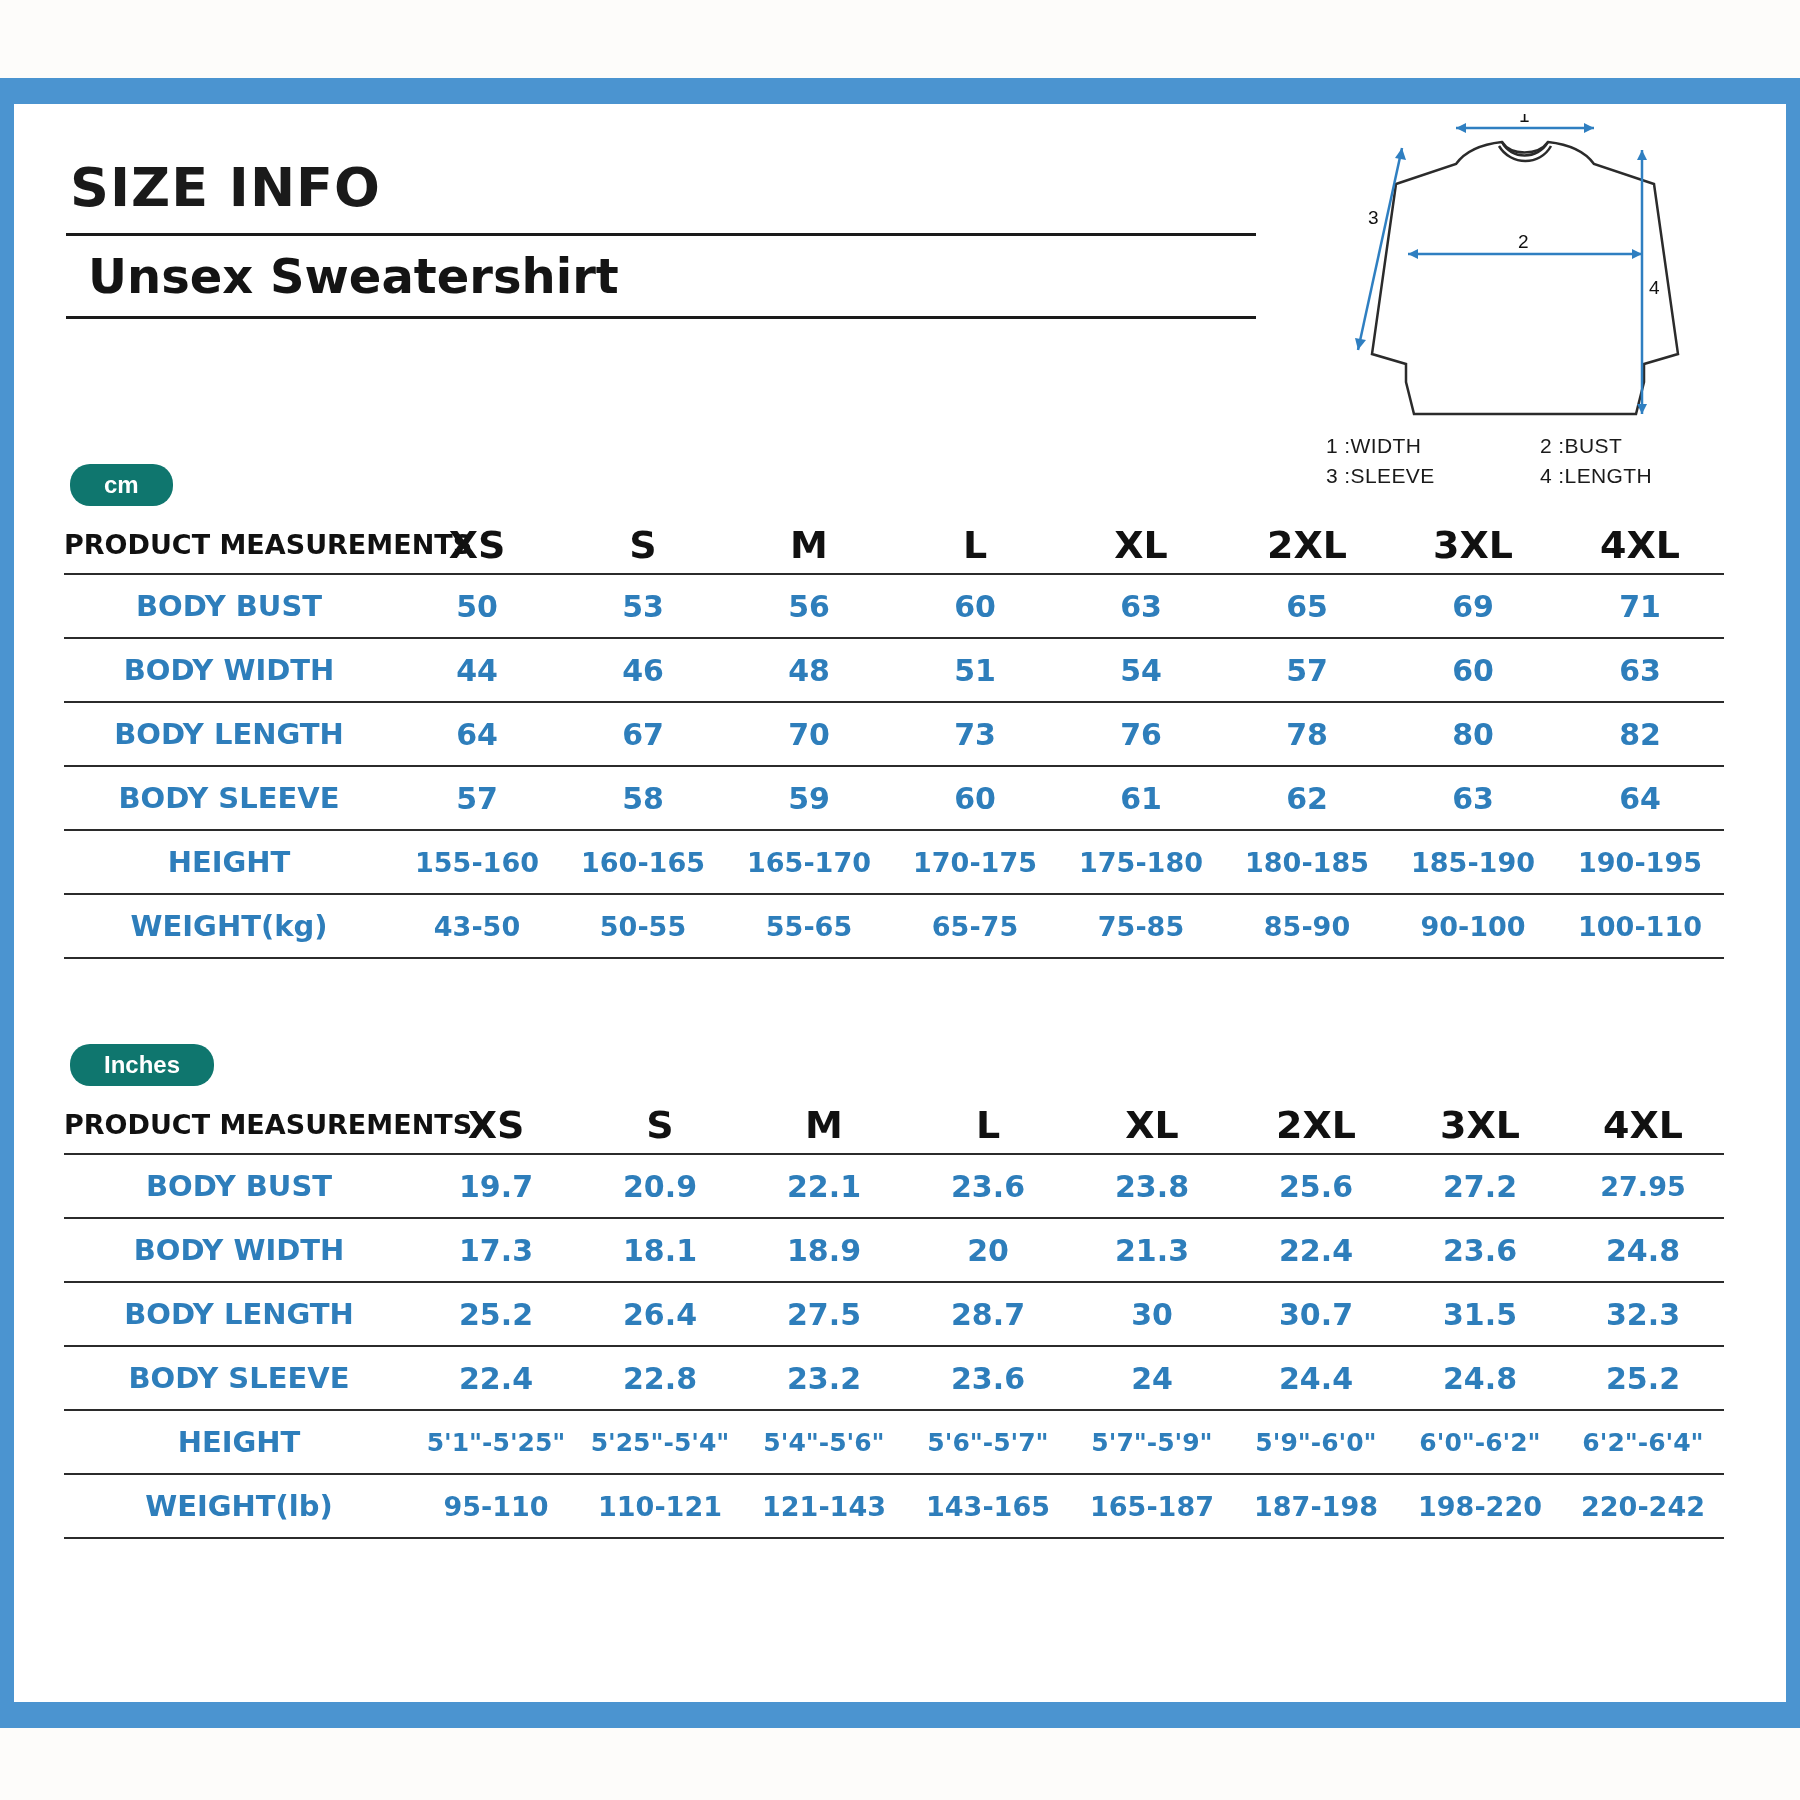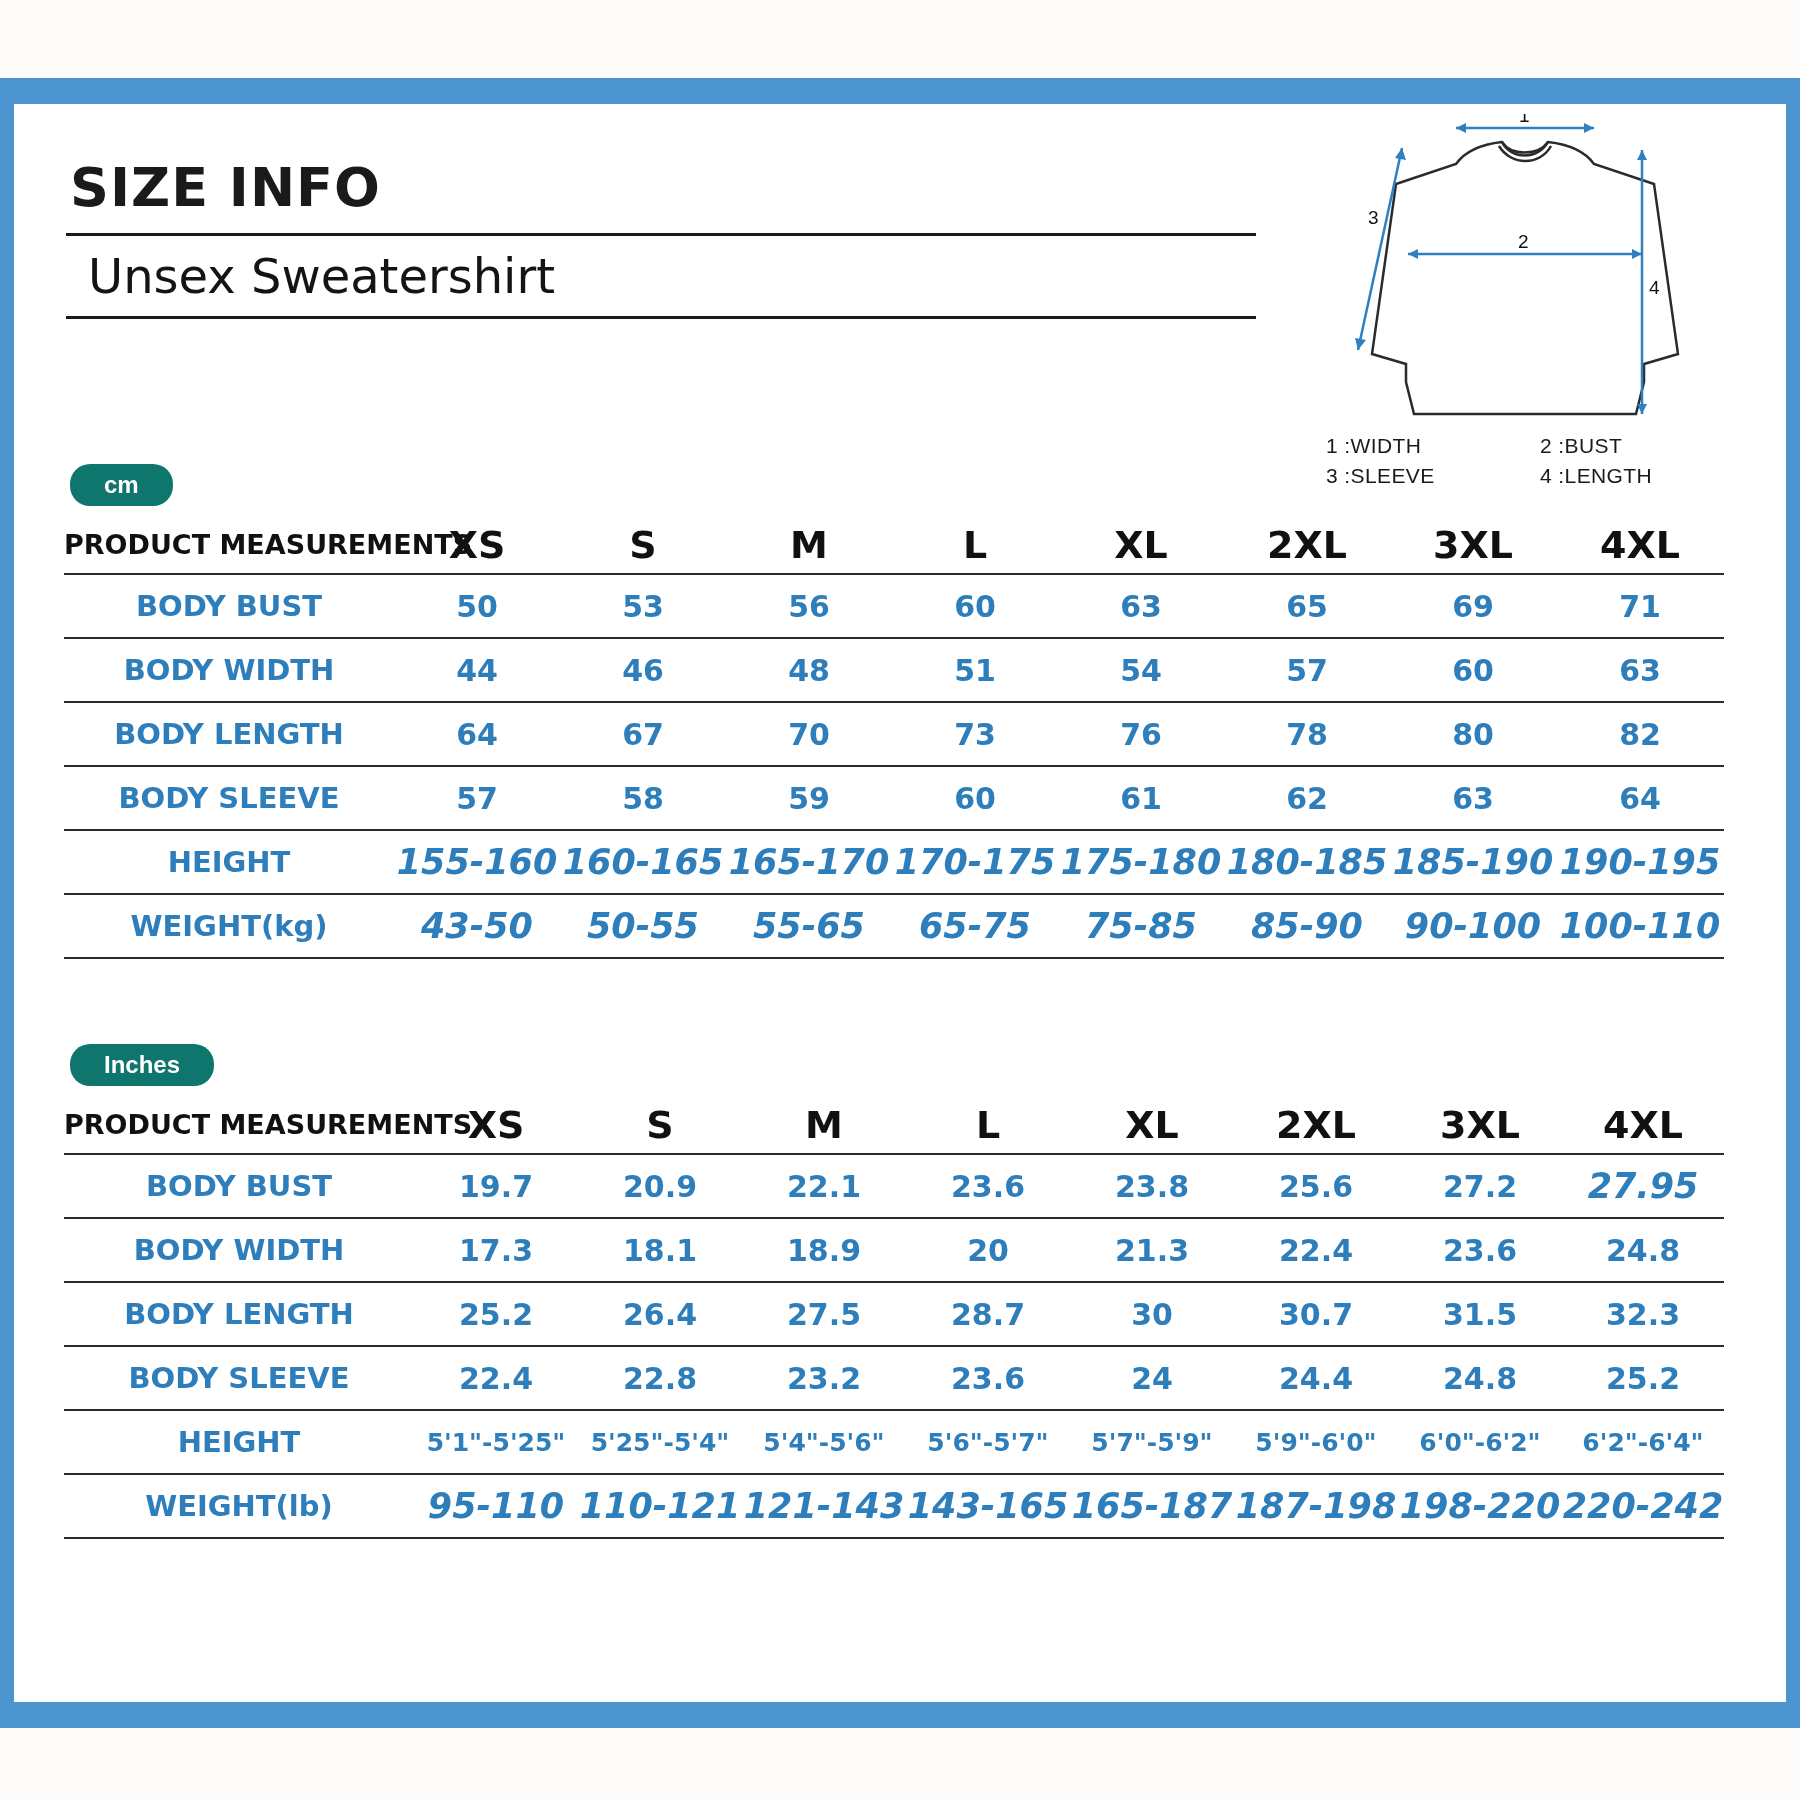--- a/index.html
+++ b/index.html
@@ -65,21 +65,21 @@
     margin: 0 0 14px 4px;
     font-family: "DejaVu Sans", sans-serif;
   }
   .rule {
     height: 3px;
     background: #1a1a1a;
     width: 1190px;
   }
   .product-name {
     font-size: 48px;
-    font-weight: normal;
+    font-weight: bold;
     color: #141414;
     margin: 12px 0 12px 22px;
     font-family: "DejaVu Sans", sans-serif;
   }
 
   
   .diagram {
     position: absolute;
     right: 60px;
     top: 10px;
@@ -158,22 +158,21 @@
     color: #111111;
     font-size: 38px;
     font-weight: bold;
   }
   td.val {
     color: #2e7ebb;
     font-size: 30px;
     font-weight: bold;
   }
   td.val.small {
-    font-size: 35px;
-    font-style: italic;
+    font-size: 27px;
   }
   td.val.tiny {
     font-size: 25px;
   }
   
   .cm colgroup col:first-child, .inch colgroup col:first-child { }
 </style>
 </head>
 <body>
 

